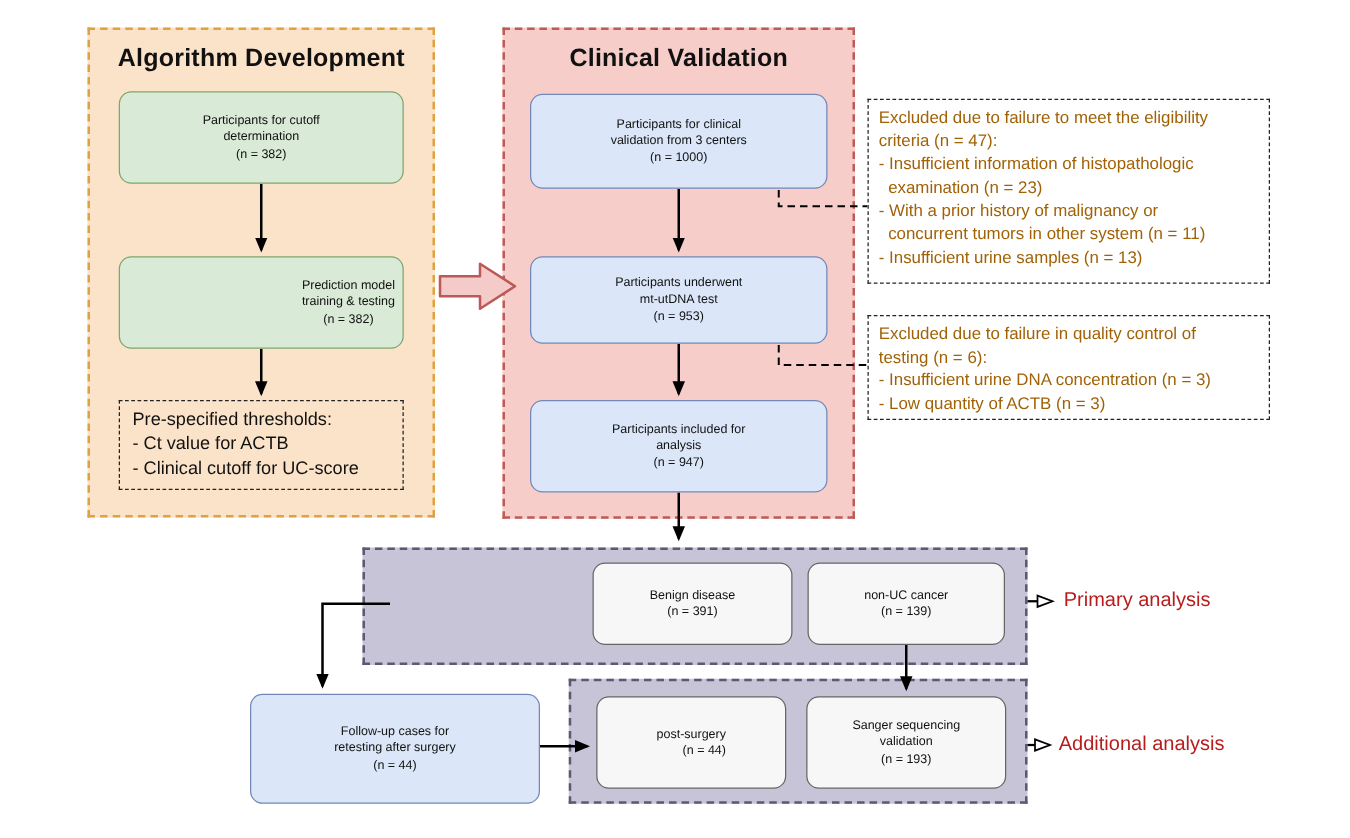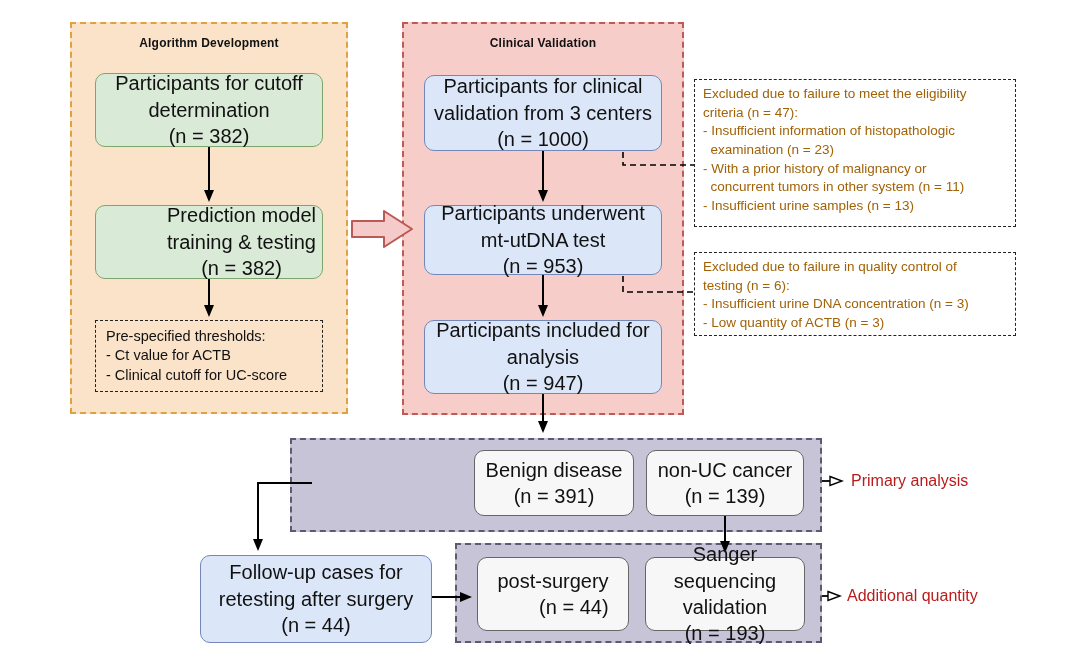--- a/index.html
+++ b/index.html
@@ -36,33 +36,33 @@
   }
   .panel-purple-2 {
     left: 455px; top: 543px; width: 367px; height: 100px;
     background: #c8c4d8;
     border: 2px dashed #5d5971;
   }
   .panel-title {
     position: absolute;
     left: 0; top: 12px; width: 100%;
     text-align: center;
-    font-size: 12px;
+    font-size: 20px;
     font-weight: bold;
     color: #111111;
     letter-spacing: 0.2px;
   }
   .node {
     position: absolute;
     z-index: 6;
     display: flex;
     align-items: center;
     justify-content: center;
     text-align: center;
-    font-size: 20px;
+    font-size: 10px;
     line-height: 1.32;
     border-radius: 10px;
     padding: 20px 6px;
   }
   .node-green {
     background: #d9ead6;
     border: 1.6px solid #7fa56f;
   }
   .node-blue {
     background: #dbe7f8;
@@ -211,15 +211,15 @@
   </div>
 
   <div class="node node-gray y-post">
     <div>post-surgery<br>(n = 44)</div>
   </div>
   <div class="node node-gray y-sanger">
     <div>Sanger sequencing<br>validation<br>(n = 193)</div>
   </div>
 
   <div class="out-label label-primary">Primary analysis</div>
-  <div class="out-label label-additional">Additional quantity</div>
+  <div class="out-label label-additional">Additional analysis</div>
 
 </div>
 
 </body></html>

